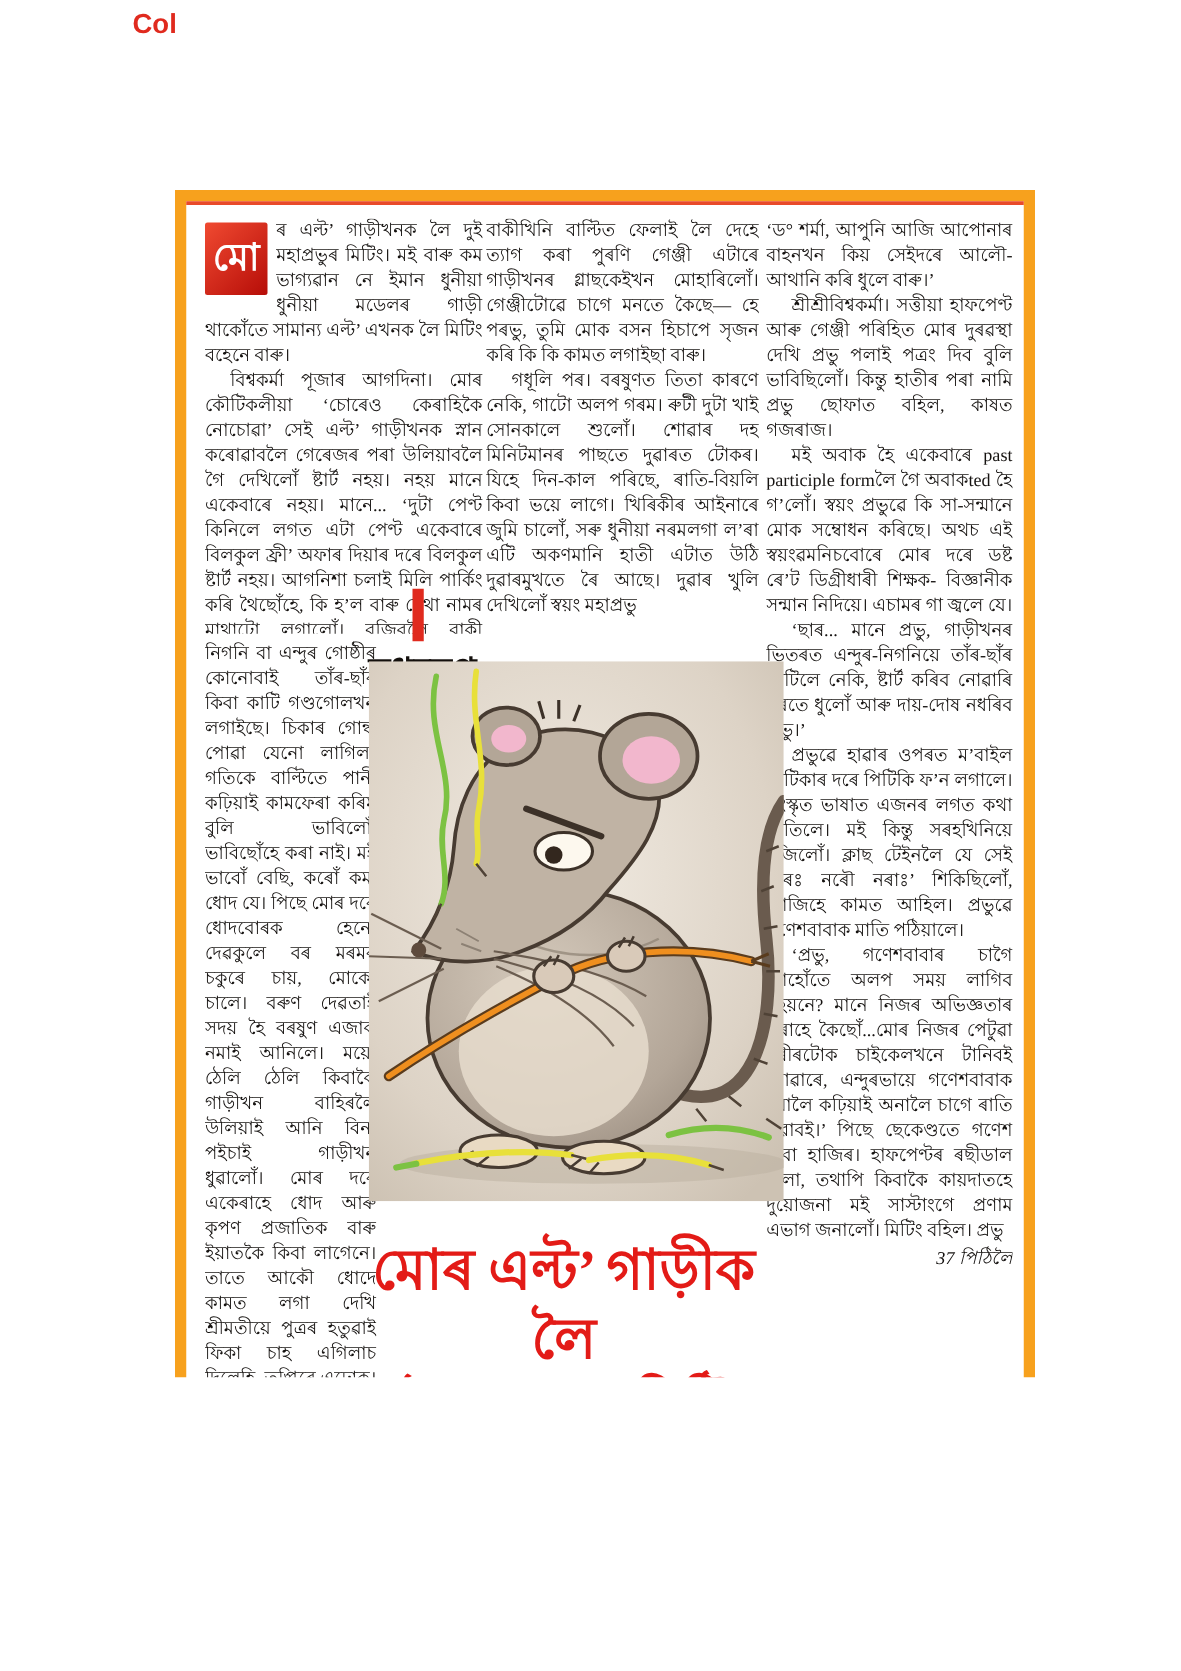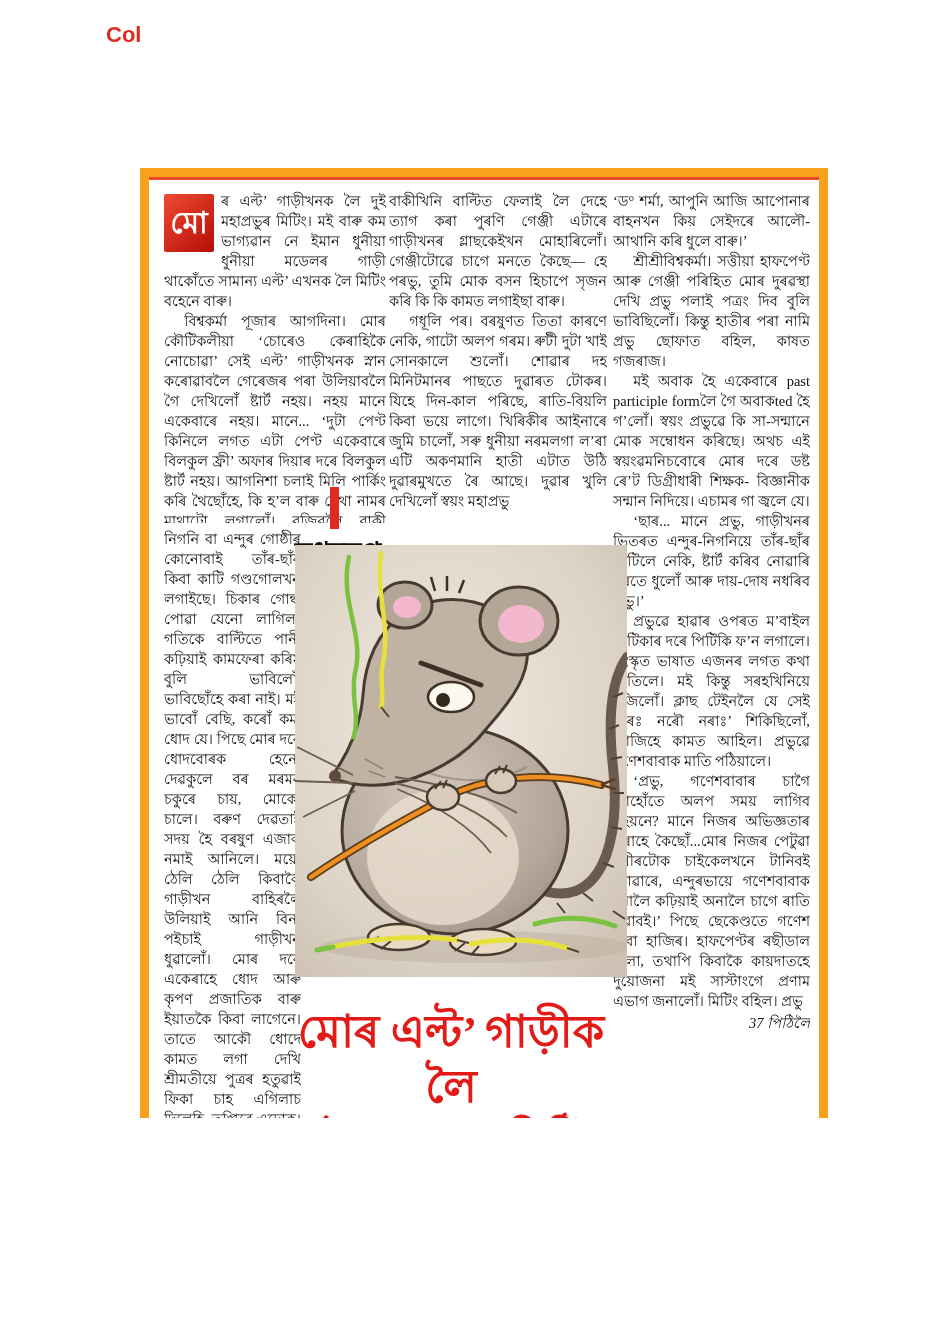--- a/index.html
+++ b/index.html
@@ -1,17 +1,17 @@
 <!DOCTYPE html>
 <html lang="as"><head>
 <meta charset="utf-8">
 <style>
   * { margin:0; padding:0; box-sizing:border-box; }
   body { background:#ffffff; font-family:"Liberation Serif", serif; }
-  .canvas { position:relative; width:945px; height:1102px; background:#ffffff; overflow:hidden; margin:16px auto; }
+  .canvas { position:relative; width:945px; height:1102px; background:#ffffff; overflow:hidden; margin:0 auto; }
 
   .corner-label { position:absolute; left:106px; top:6px; font-family:"Liberation Sans", sans-serif;
     font-weight:bold; font-size:22px; color:#e02a1e; }
 
   
   .frame { position:absolute; left:140px; top:152px; width:688px; height:1012px;
     border:9px solid #f7a11d; background:#ffffff; }
   .frame-inner { position:absolute; left:0; top:0; right:0; bottom:0;
     border-top:3px solid #e84a2a; border-bottom:3px solid #e84a2a; }
 

